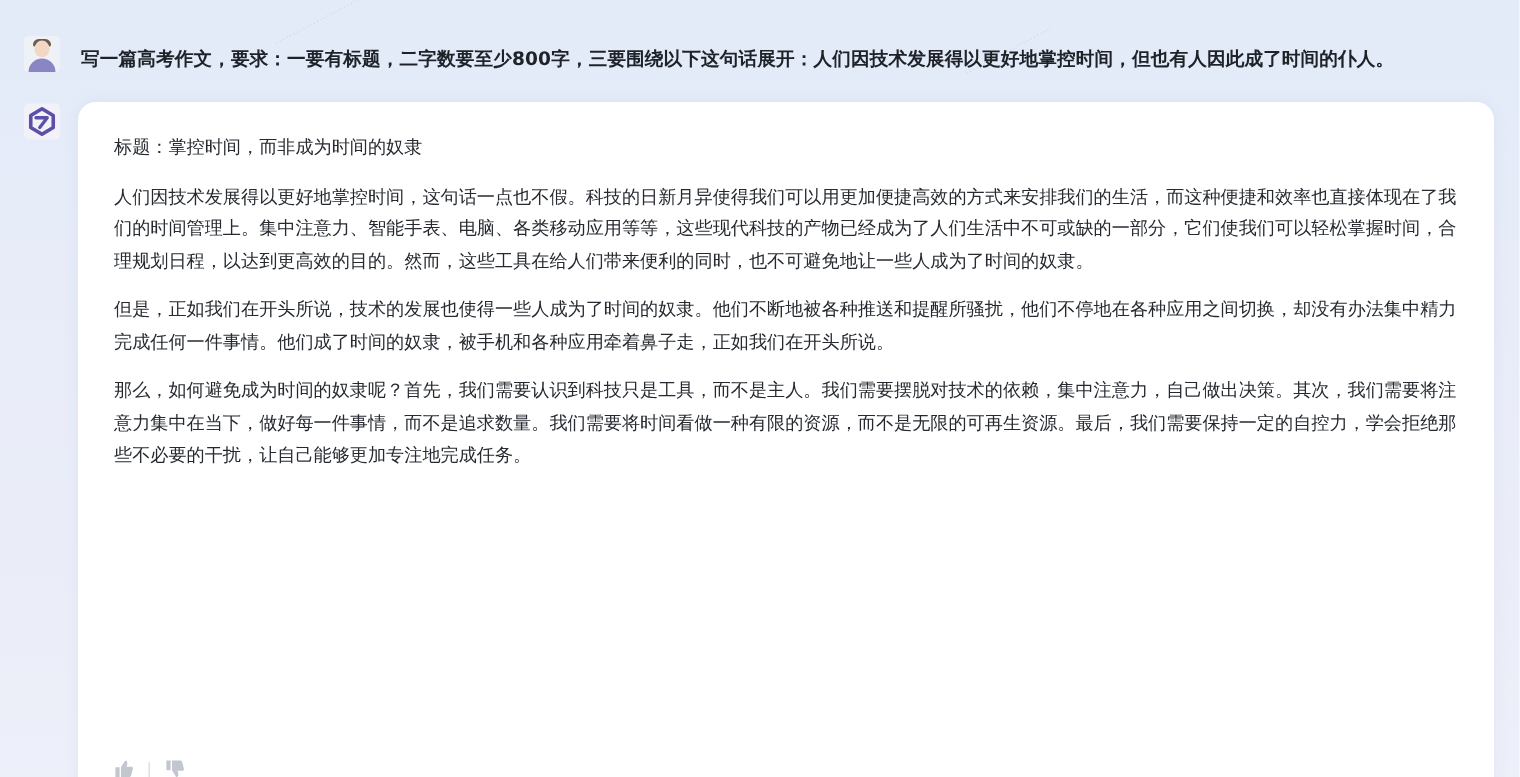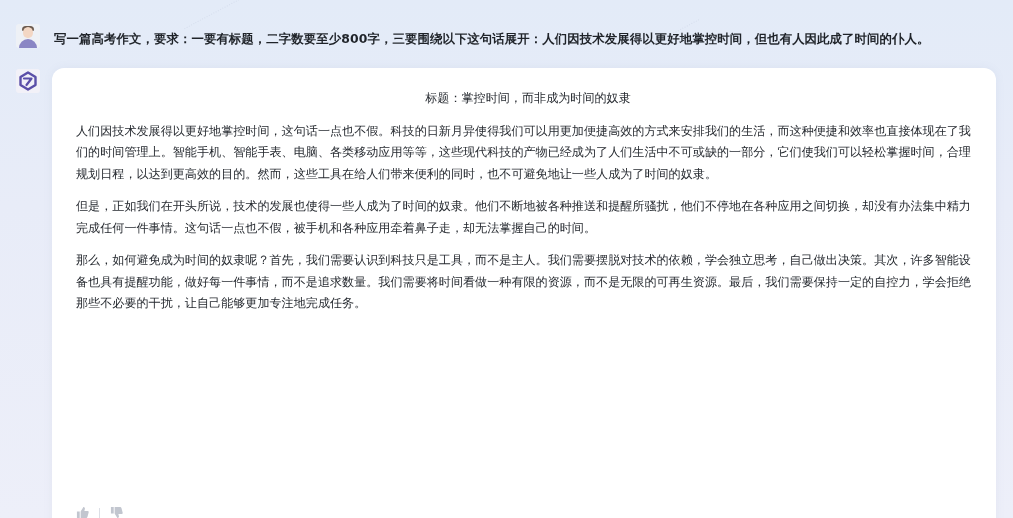--- a/index.html
+++ b/index.html
@@ -42,21 +42,21 @@
   .card {
     position: absolute; left: 52px; top: 68px; width: 944px; height: 470px;
     background: #ffffff; border-radius: 12px;
     box-shadow: 0 0 10px rgba(120,130,170,0.08);
   }
   .content {
     position: absolute; left: 24px; top: 20px; width: 904px;
     font-size: 12.1px; line-height: 21.5px; color: #262a30;
   }
   .content p { margin-bottom: 11px; }
-  .content p.title { margin-bottom: 11px; text-align: center; }
+  .content p.title { margin-bottom: 11px; }
   .feedback {
     position: absolute; left: 24px; top: 438px; display: flex; align-items: center; gap: 10px;
     color: #b8bcc6; font-size: 12px;
   }
   .feedback .sep { width: 1px; height: 12px; background: #dcdfe6; }
   .watermark {
     position: absolute; font-size: 8px; color: rgba(150,160,190,0.18);
     transform: rotate(-28deg); white-space: nowrap; pointer-events: none;
   }
 </style>
@@ -78,23 +78,23 @@
 <div class="bot-avatar">
   <svg width="20" height="20" viewBox="0 0 20 20">
     <path d="M10 1.5 L17.5 6 L17.5 14 L10 18.5 L2.5 14 L2.5 6 Z" fill="none" stroke="#5b4fa8" stroke-width="2.4" stroke-linejoin="round"></path>
     <path d="M6 7.5 L13.5 7.5 L8.5 14" fill="none" stroke="#5b4fa8" stroke-width="2.2" stroke-linejoin="round" stroke-linecap="round"></path>
   </svg>
 </div>
 
 <div class="card">
   <div class="content">
     <p class="title">标题：掌控时间，而非成为时间的奴隶</p>
-    <p>人们因技术发展得以更好地掌控时间，这句话一点也不假。科技的日新月异使得我们可以用更加便捷高效的方式来安排我们的生活，而这种便捷和效率也直接体现在了我们的时间管理上。智能手机、智能手表、电脑、各类移动应用等等，这些现代科技的产物已经成为了人们生活中不可或缺的一部分，它们使我们可以轻松掌握时间，合理规划日程，以达到更高效的目的。然而，这些工具在给人们带来便利的同时，也不可避免地让一些人成为了时间的奴隶。</p>
-    <p>但是，正如我们在开头所说，技术的发展也使得一些人成为了时间的奴隶。他们不断地被各种推送和提醒所骚扰，他们不停地在各种应用之间切换，却没有办法集中精力完成任何一件事情。这句话一点也不假，被手机和各种应用牵着鼻子走，却无法掌握自己的时间。</p>
-    <p>那么，如何避免成为时间的奴隶呢？首先，我们需要认识到科技只是工具，而不是主人。我们需要摆脱对技术的依赖，学会独立思考，自己做出决策。其次，许多智能设备也具有提醒功能，做好每一件事情，而不是追求数量。我们需要将时间看做一种有限的资源，而不是无限的可再生资源。最后，我们需要保持一定的自控力，学会拒绝那些不必要的干扰，让自己能够更加专注地完成任务。</p>
+    <p>人们因技术发展得以更好地掌控时间，这句话一点也不假。科技的日新月异使得我们可以用更加便捷高效的方式来安排我们的生活，而这种便捷和效率也直接体现在了我们的时间管理上。集中注意力、智能手表、电脑、各类移动应用等等，这些现代科技的产物已经成为了人们生活中不可或缺的一部分，它们使我们可以轻松掌握时间，合理规划日程，以达到更高效的目的。然而，这些工具在给人们带来便利的同时，也不可避免地让一些人成为了时间的奴隶。</p>
+    <p>但是，正如我们在开头所说，技术的发展也使得一些人成为了时间的奴隶。他们不断地被各种推送和提醒所骚扰，他们不停地在各种应用之间切换，却没有办法集中精力完成任何一件事情。他们成了时间的奴隶，被手机和各种应用牵着鼻子走，正如我们在开头所说。</p>
+    <p>那么，如何避免成为时间的奴隶呢？首先，我们需要认识到科技只是工具，而不是主人。我们需要摆脱对技术的依赖，集中注意力，自己做出决策。其次，我们需要将注意力集中在当下，做好每一件事情，而不是追求数量。我们需要将时间看做一种有限的资源，而不是无限的可再生资源。最后，我们需要保持一定的自控力，学会拒绝那些不必要的干扰，让自己能够更加专注地完成任务。</p>
   </div>
   <div class="feedback">
     <span>
       <svg width="13" height="13" viewBox="0 0 14 14">
           <path d="M1 6h3v7H1z M5 6l3-5c1 0 2 1 1.5 2.5L9 5.5h3.5c.8 0 1.3.7 1.1 1.4l-1.3 5c-.2.6-.7 1.1-1.3 1.1H5z" fill="#c2c6cf"></path>
         </svg>
     </span>
     <span class="sep"></span>
     <span>
       <svg width="13" height="13" viewBox="0 0 14 14">

